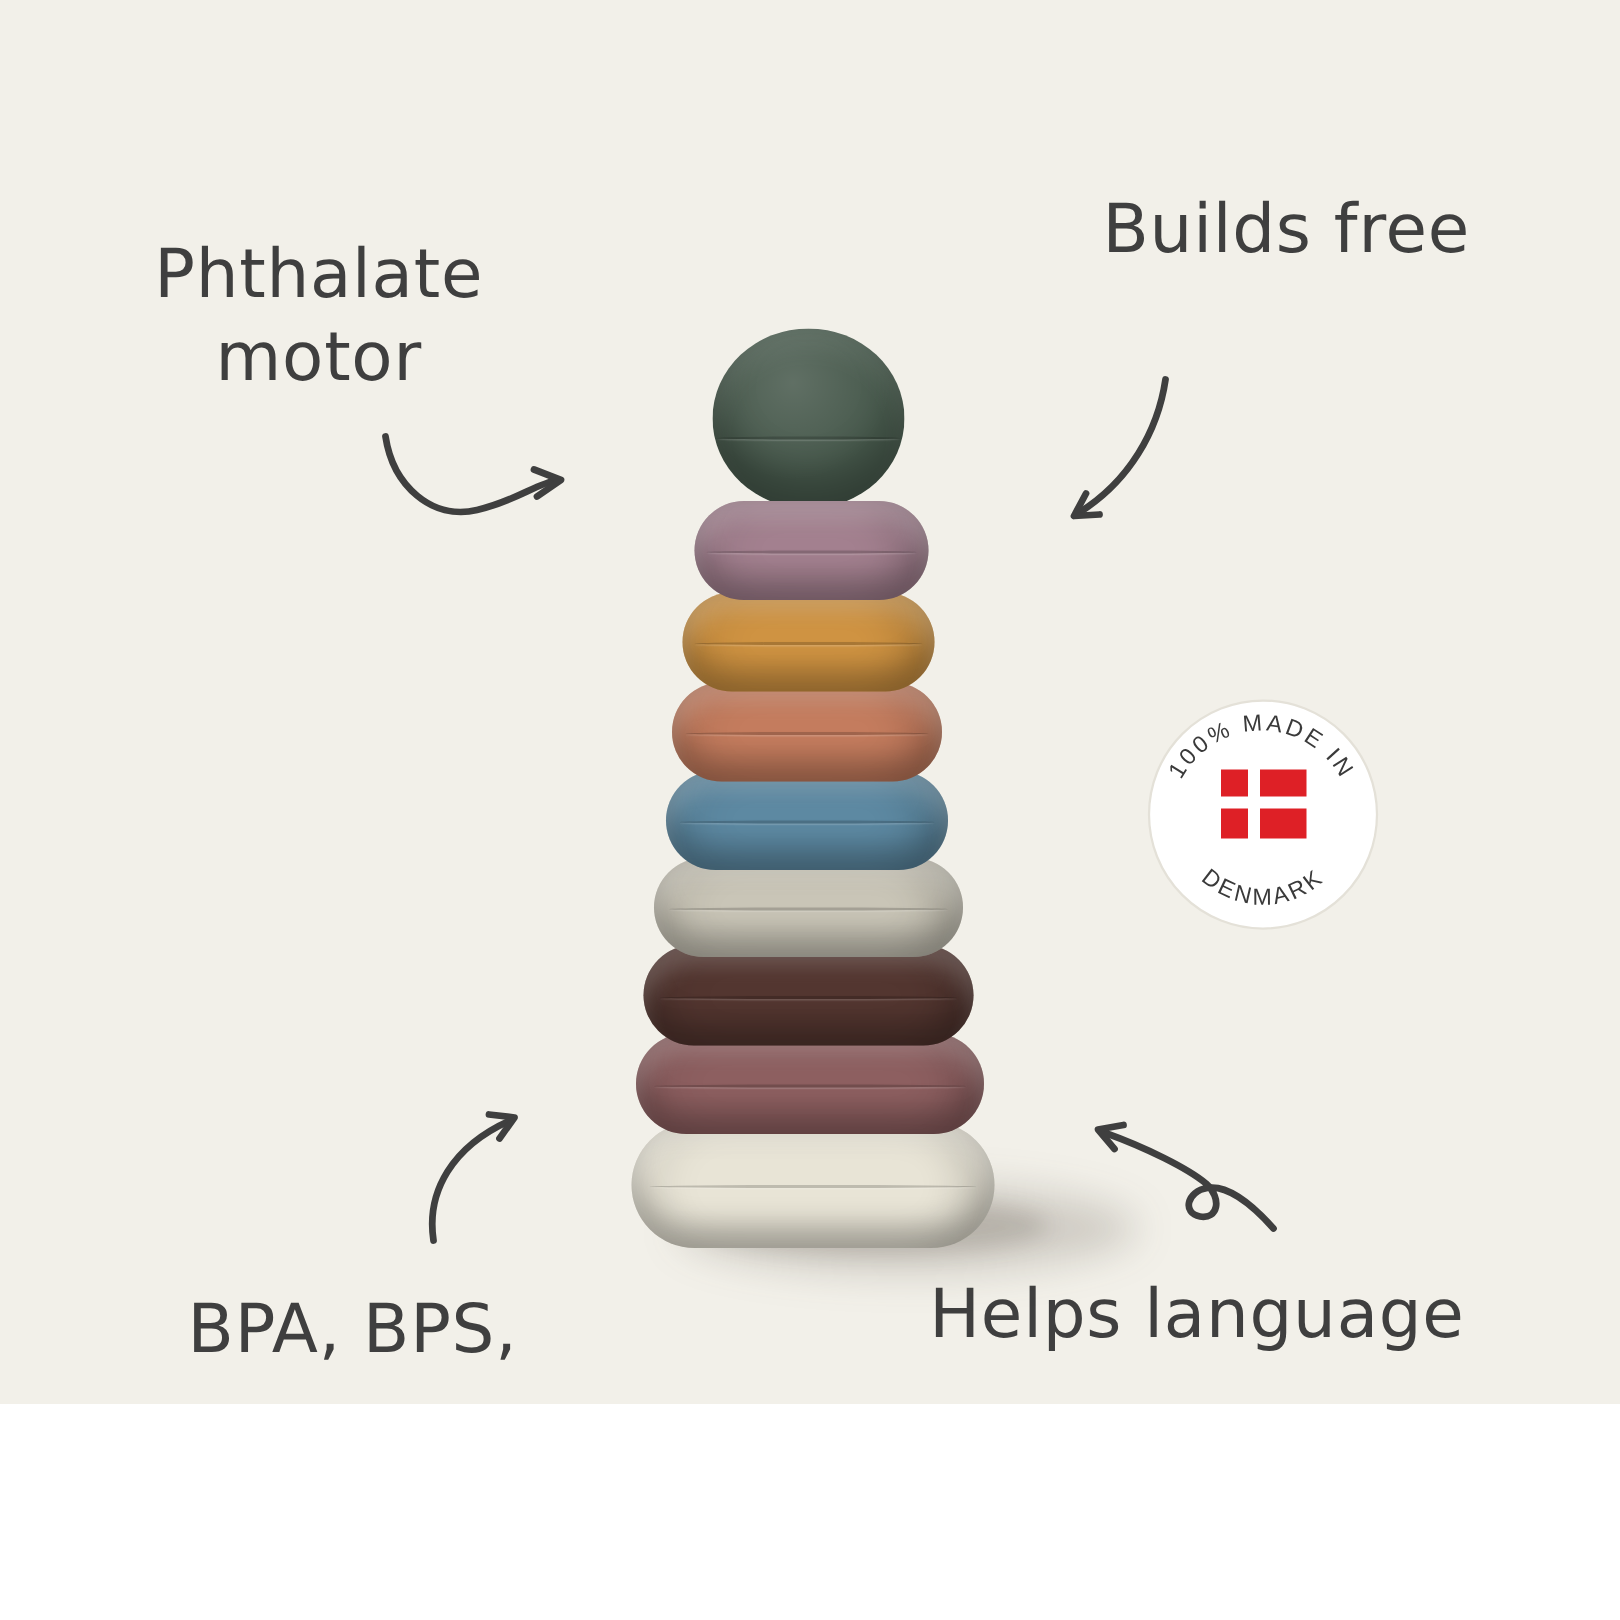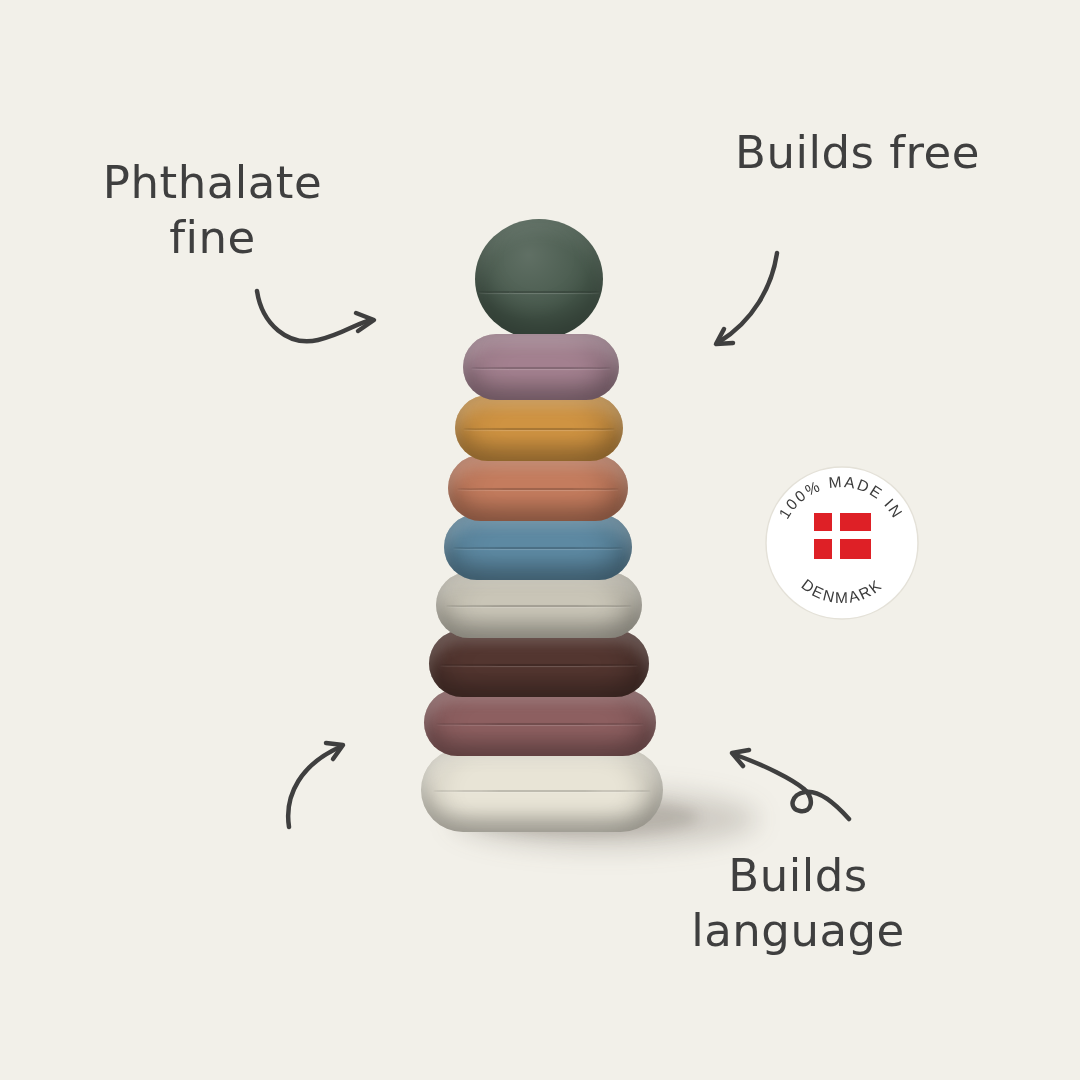--- a/index.html
+++ b/index.html
@@ -1,19 +1,19 @@
 <!DOCTYPE html>
 <html style="--ink: #3f3f3f;"><head>
 <meta charset="utf-8">
 <style>
   :root { --ink: #3f3f3f; }
   html,body { margin:0; padding:0; }
   .canvas {
     position: relative;
-    width: 1080px; height: 1080px;
+    width: 1080px; height: 936px;
     background: #f2f0e9;
     overflow: hidden;
     font-family: "DejaVu Sans", "Liberation Sans", sans-serif;
   }
 
   
   .note {
     position: absolute;
     color: var(--ink);
     font-size: 45px;
@@ -100,29 +100,30 @@
   .flag .b-bl { left:0;    top:26px; width:18px; height:20px; }
   .flag .b-br { left:26px; top:26px; width:31px; height:20px; }
 </style>
 </head>
 <body>
 
 <div class="canvas" style="background: rgb(242, 240, 233);">
 
   <div class="note note-tl">
     <span>Phthalate</span>
-    <span>fine</span>
+    <span>motor</span>
   </div>
   <div class="note note-tr">
     <span>Builds free</span>
   </div>
   <div class="note note-bl">
+    <span>BPA, BPS,</span>
   </div>
   <div class="note note-br">
-    <span>Builds language</span>
+    <span>Helps language</span>
   </div>
 
   <svg class="arrows" viewBox="0 0 1080 1080">
     <g>
       <path d="M257,291 C262,324 288,347 318,340 C344,334 358,322 372,320"></path>
       <polyline points="356,313 374,320 358,331"></polyline>
     </g>
     <g>
       <path d="M777,253 C772,287 753,321 719,342"></path>
       <polyline points="724,329 716,344 733,343"></polyline>

